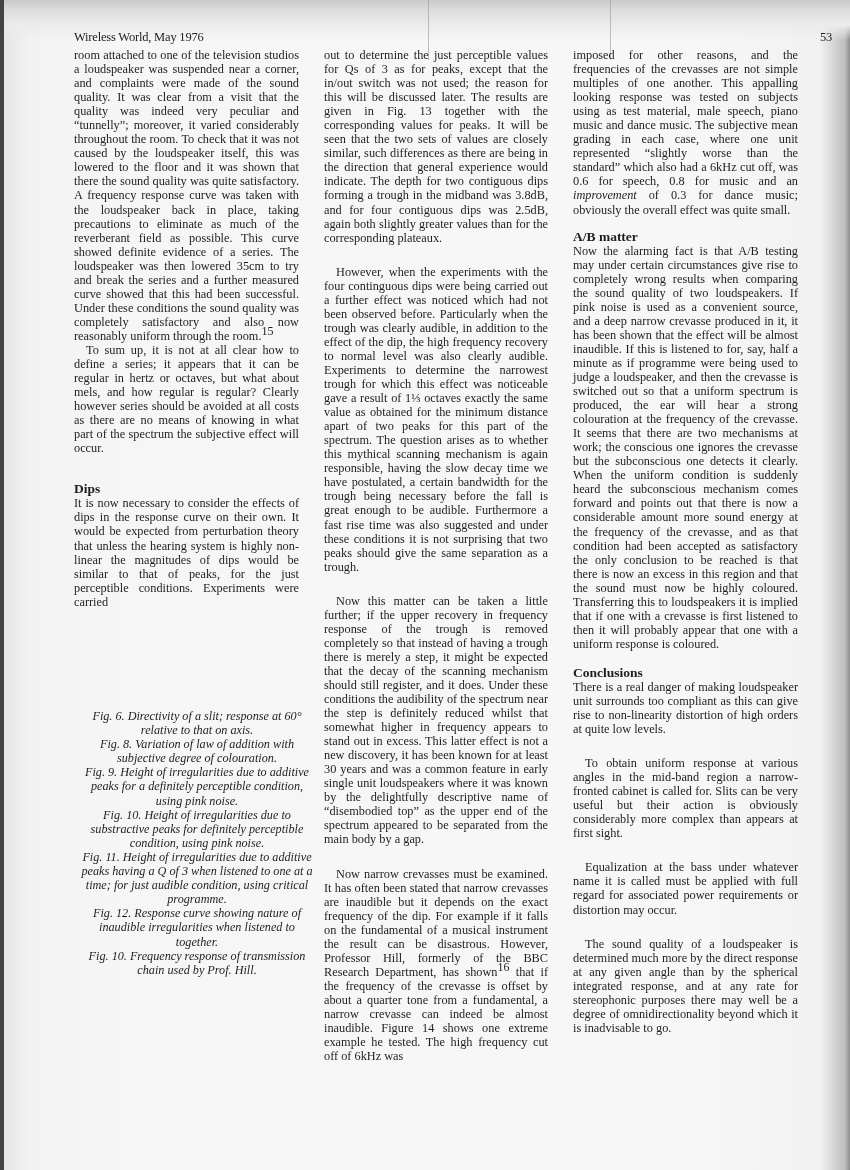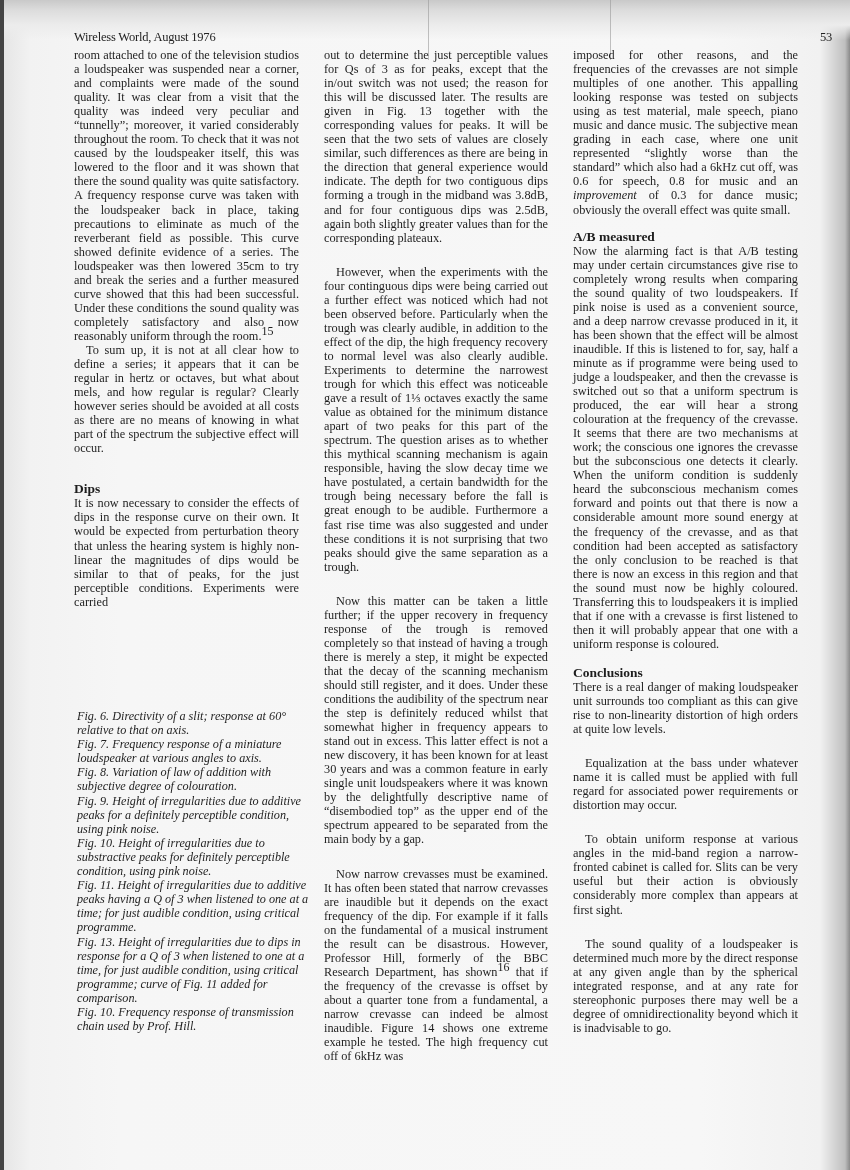--- a/index.html
+++ b/index.html
@@ -74,64 +74,63 @@
     .captions {
       position: absolute;
       left: 77px;
       top: 709px;
       width: 240px;
       font-style: italic;
       font-size: 12.2px;
       line-height: 14.1px;
       text-align: left;
     }
-    .captions div { margin: 0; }
+    .captions div { margin: 0; text-align: center; }
     sup { font-size: 12px; line-height: 0; vertical-align: 5px; }
     em { font-style: italic; }
   </style>
 </head>
 <body>
 
 <div class="page">
   <div class="crease-top"></div>
   <div class="fold-line" style="left:428px;height:60px;"></div>
   <div class="fold-line" style="left:610px;height:60px;"></div>
   <div class="left-edge"></div>
 
-  <div class="running-head" style="left:74px;">Wireless World, August 1976</div>
+  <div class="running-head" style="left:74px;">Wireless World, May 1976</div>
   <div class="running-head" style="left:820px;">53</div>
 
   <div class="col col1">
     <p><span>room attached to one of the television studios a loudspeaker was suspended near a corner, and complaints were made of the sound quality. It was clear from a visit that the quality was indeed very peculiar and “tunnelly”; moreover, it varied considerably throughout the room. To check that it was not caused by the loudspeaker itself, this was lowered to the floor and it was shown that there the sound quality was quite satisfactory. A frequency response curve was taken with the loudspeaker back in place, taking precautions to eliminate as much of the reverberant field as possible. This curve showed definite evidence of a series. The loudspeaker was then lowered 35cm to try and break the series and a further measured curve showed that this had been successful. Under these conditions the sound quality was completely satisfactory and also now reasonably uniform through the room.</span><sup>15</sup></p>
     <p class="indent">To sum up, it is not at all clear how to define a series; it appears that it can be regular in hertz or octaves, but what about mels, and how regular is regular? Clearly however series should be avoided at all costs as there are no means of knowing in what part of the spectrum the subjective effect will occur.</p>
     <h2 style="margin-top:26px;">Dips</h2>
     <p>It is now necessary to consider the effects of dips in the response curve on their own. It would be expected from perturbation theory that unless the hearing system is highly non-linear the magnitudes of dips would be similar to that of peaks, for the just perceptible conditions. Experiments were carried</p>
   </div>
 
   <div class="captions">
     <div>Fig. 6. Directivity of a slit; response at 60° relative to that on axis.</div>
-    <div>Fig. 7. Frequency response of a miniature loudspeaker at various angles to axis.</div>
     <div>Fig. 8. Variation of law of addition with subjective degree of colouration.</div>
     <div>Fig. 9. Height of irregularities due to additive peaks for a definitely perceptible condition, using pink noise.</div>
     <div>Fig. 10. Height of irregularities due to substractive peaks for definitely perceptible condition, using pink noise.</div>
     <div>Fig. 11. Height of irregularities due to additive peaks having a Q of 3 when listened to one at a time; for just audible condition, using critical programme.</div>
-    <div>Fig. 13. Height of irregularities due to dips in response for a Q of 3 when listened to one at a time, for just audible condition, using critical programme; curve of Fig. 11 added for comparison.</div>
+    <div>Fig. 12. Response curve showing nature of inaudible irregularities when listened to together.</div>
     <div>Fig. 10. Frequency response of transmission chain used by Prof. Hill.</div>
   </div>
 
   <div class="col col2">
     <p>out to determine the just perceptible values for Qs of 3 as for peaks, except that the in/out switch was not used; the reason for this will be discussed later. The results are given in Fig. 13 together with the corresponding values for peaks. It will be seen that the two sets of values are closely similar, such differences as there are being in the direction that general experience would indicate. The depth for two contiguous dips forming a trough in the midband was 3.8dB, and for four contiguous dips was 2.5dB, again both slightly greater values than for the corresponding plateaux.</p>
     <p class="indent gap">However, when the experiments with the four continguous dips were being carried out a further effect was noticed which had not been observed before. Particularly when the trough was clearly audible, in addition to the effect of the dip, the high frequency recovery to normal level was also clearly audible. Experiments to determine the narrowest trough for which this effect was noticeable gave a result of 1⅓ octaves exactly the same value as obtained for the minimum distance apart of two peaks for this part of the spectrum. The question arises as to whether this mythical scanning mechanism is again responsible, having the slow decay time we have postulated, a certain bandwidth for the trough being necessary before the fall is great enough to be audible. Furthermore a fast rise time was also suggested and under these conditions it is not surprising that two peaks should give the same separation as a trough.</p>
     <p class="indent gap">Now this matter can be taken a little further; if the upper recovery in frequency response of the trough is removed completely so that instead of having a trough there is merely a step, it might be expected that the decay of the scanning mechanism should still register, and it does. Under these conditions the audibility of the spectrum near the step is definitely reduced whilst that somewhat higher in frequency appears to stand out in excess. This latter effect is not a new discovery, it has been known for at least 30 years and was a common feature in early single unit loudspeakers where it was known by the delightfully descriptive name of “disembodied top” as the upper end of the spectrum appeared to be separated from the main body by a gap.</p>
     <p class="indent gap"><span>Now narrow crevasses must be examined. It has often been stated that narrow crevasses are inaudible but it depends on the exact frequency of the dip. For example if it falls on the fundamental of a musical instrument the result can be disastrous. However, Professor Hill, formerly of the BBC Research Department, has shown</span><sup>16</sup><span> that if the frequency of the crevasse is offset by about a quarter tone from a fundamental, a narrow crevasse can indeed be almost inaudible. Figure 14 shows one extreme example he tested. The high frequency cut off of 6kHz was</span></p>
   </div>
 
   <div class="col col3">
     <p><span>imposed for other reasons, and the frequencies of the crevasses are not simple multiples of one another. This appalling looking response was tested on subjects using as test material, male speech, piano music and dance music. The subjective mean grading in each case, where one unit represented “slightly worse than the standard” which also had a 6kHz cut off, was 0.6 for speech, 0.8 for music and an </span><em>improvement</em><span> of 0.3 for dance music; obviously the overall effect was quite small.</span></p>
-    <h2 style="margin-top:12px;">A/B measured</h2>
+    <h2 style="margin-top:12px;">A/B matter</h2>
     <p>Now the alarming fact is that A/B testing may under certain circumstances give rise to completely wrong results when comparing the sound quality of two loudspeakers. If pink noise is used as a convenient source, and a deep narrow crevasse produced in it, it has been shown that the effect will be almost inaudible. If this is listened to for, say, half a minute as if programme were being used to judge a loudspeaker, and then the crevasse is switched out so that a uniform spectrum is produced, the ear will hear a strong colouration at the frequency of the crevasse. It seems that there are two mechanisms at work; the conscious one ignores the crevasse but the subconscious one detects it clearly. When the uniform condition is suddenly heard the subconscious mechanism comes forward and points out that there is now a considerable amount more sound energy at the frequency of the crevasse, and as that condition had been accepted as satisfactory the only conclusion to be reached is that there is now an excess in this region and that the sound must now be highly coloured. Transferring this to loudspeakers it is implied that if one with a crevasse is first listened to then it will probably appear that one with a uniform response is coloured.</p>
     <h2 style="margin-top:14px;">Conclusions</h2>
     <p>There is a real danger of making loudspeaker unit surrounds too compliant as this can give rise to non-linearity distortion of high orders at quite low levels.</p>
+    <p class="indent gap">To obtain uniform response at various angles in the mid-band region a narrow-fronted cabinet is called for. Slits can be very useful but their action is obviously considerably more complex than appears at first sight.</p>
     <p class="indent gap">Equalization at the bass under whatever name it is called must be applied with full regard for associated power requirements or distortion may occur.</p>
-    <p class="indent gap">To obtain uniform response at various angles in the mid-band region a narrow-fronted cabinet is called for. Slits can be very useful but their action is obviously considerably more complex than appears at first sight.</p>
     <p class="indent gap">The sound quality of a loudspeaker is determined much more by the direct response at any given angle than by the spherical integrated response, and at any rate for stereophonic purposes there may well be a degree of omnidirectionality beyond which it is inadvisable to go.</p>
   </div>
 </div>
 
 </body></html>

